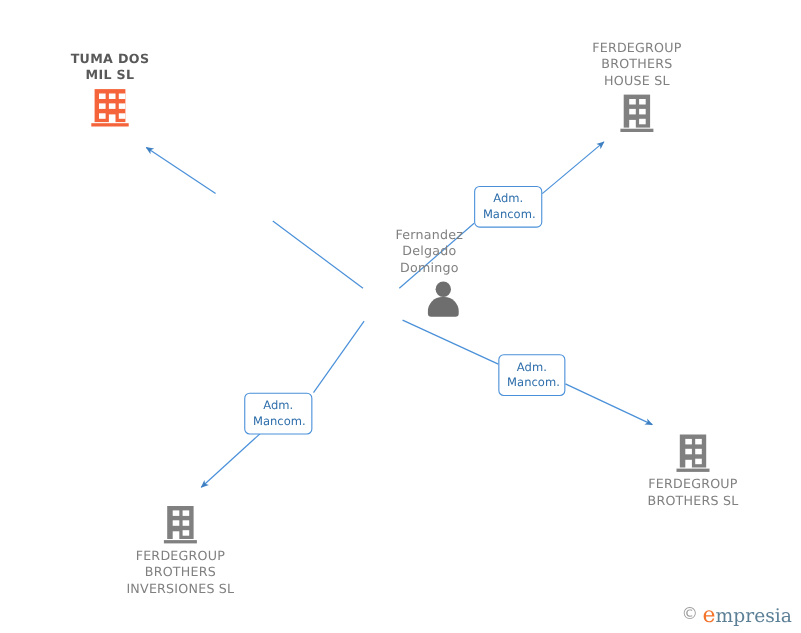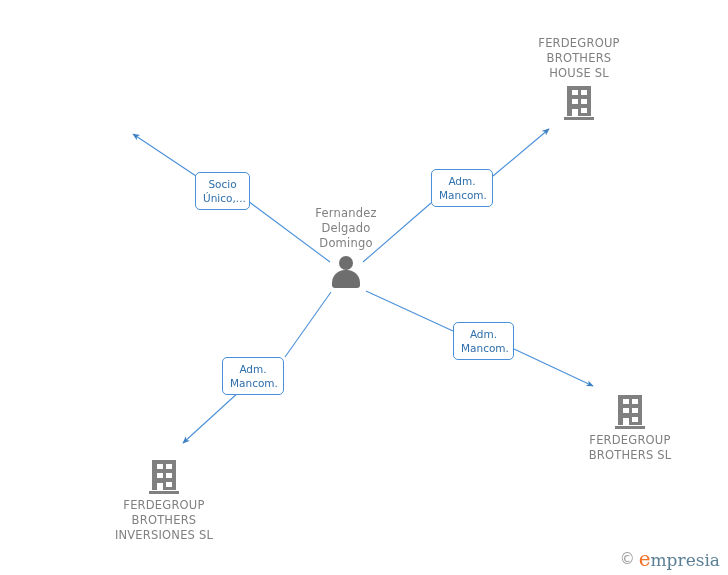--- a/index.html
+++ b/index.html
@@ -184,20 +184,39 @@
       <path d="M366,291 L453,331" stroke="#4a90d9" stroke-width="1.1" fill="none"></path>
       <path d="M514,349 L593,386" stroke="#4a90d9" stroke-width="1.1" fill="none" marker-end="url(#arrow)"></path>
     </g>
 
     <g>
       <path d="M331,292 L285,357" stroke="#4a90d9" stroke-width="1.1" fill="none"></path>
       <path d="M240,391 L183,443" stroke="#4a90d9" stroke-width="1.1" fill="none" marker-end="url(#arrow)"></path>
     </g>
   </svg>
 
+  <div class="node label-top" style="left:100px; top:46px;">
+    <div class="node-label primary">TUMA DOS
+MIL SL</div>
+    <div class="node-icon">
+      <div class="bld bld3 orange">
+        <div class="body"></div>
+        <div class="win" style="left:7px;  top:4px;"></div>
+        <div class="win" style="left:16px; top:4px;"></div>
+        <div class="win" style="left:25px; top:4px;"></div>
+        <div class="win" style="left:7px;  top:13px;"></div>
+        <div class="win" style="left:16px; top:13px;"></div>
+        <div class="win" style="left:25px; top:13px;"></div>
+        <div class="win" style="left:7px;  top:22px;"></div>
+        <div class="win" style="left:25px; top:22px;"></div>
+        <div class="door" style="left:16px; bottom:3px;"></div>
+        <div class="base"></div>
+      </div>
+    </div>
+  </div>
 
   <div class="node label-top" style="left:579px; top:36px;">
     <div class="node-label">FERDEGROUP
 BROTHERS
 HOUSE SL</div>
     <div class="node-icon">
       <div class="bld">
         <div class="body"></div>
         <div class="win" style="left:8px;  top:4px;"></div>
         <div class="win" style="left:17px; top:4px;"></div>
@@ -238,34 +257,32 @@
         <div class="win" style="left:17px; top:22px;"></div>
         <div class="door" style="left:8px; bottom:3px;"></div>
         <div class="base"></div>
       </div>
     </div>
     <div class="node-label">FERDEGROUP
 BROTHERS
 INVERSIONES SL</div>
   </div>
 
-  <div class="node label-top" style="left:346px; top:206px;">
+  <div class="node label-top" style="left:346px; top:206px;align-items:flex-end;">
     <div class="node-label">Fernandez
 Delgado
 Domingo</div>
     <div class="node-icon">
       <div class="person">
         <div class="head"></div>
         <div class="body"></div>
       </div>
     </div>
   </div>
 
-  <div class="rel-box" style="left:195px; top:172px; width:55px;">Socio
-Único,...</div>
 
   <div class="rel-box" style="left:431px; top:169px; width:62px;">Adm.
 Mancom.</div>
 
   <div class="rel-box" style="left:453px; top:322px; width:61px;">Adm.
 Mancom.</div>
 
   <div class="rel-box" style="left:222px; top:357px; width:62px;">Adm.
 Mancom.</div>
 

